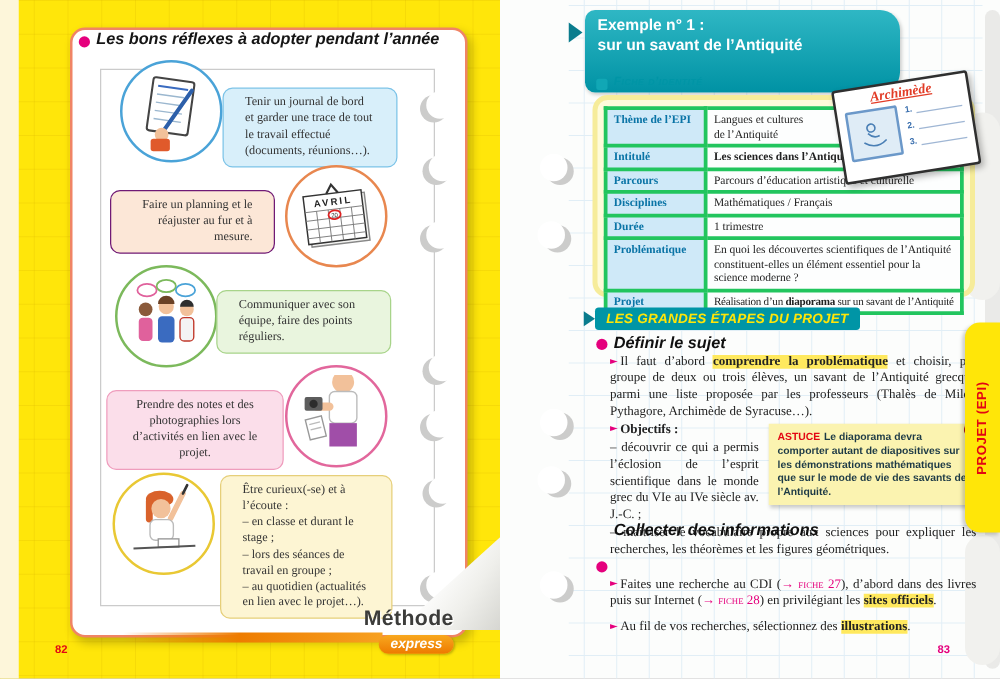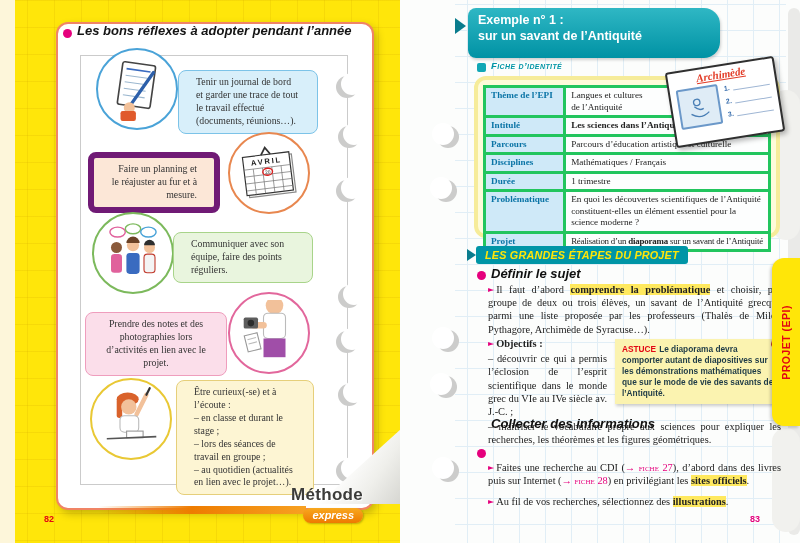--- a/index.html
+++ b/index.html
@@ -20,21 +20,21 @@
   .ldot{left:63px;top:29px;width:9px;height:9px;border-radius:50%;background:#e5007d;}
   .ltitle{left:77px;top:23px;font:italic bold 13px "Liberation Sans",sans-serif;color:#151515;}
   .tipbox{left:80px;top:55px;width:266px;height:428px;border:1px solid #cbcbcb;background:#fff;}
 
   .tcirc{width:78px;height:78px;border-radius:50%;background:#fff;display:flex;
          align-items:center;justify-content:center;overflow:hidden;}
   .c1{border:2px solid #4aa3d8;} .c2{border:2px solid #e8874f;}
   .c3{border:2px solid #7cb95c;} .c4{border:2px solid #e2679c;} .c5{border:2px solid #e9c834;}
   .bub{border-radius:8px;padding:5px 17px;font-size:9.8px;line-height:1.32;color:#333;box-sizing:border-box;}
   .b1{background:#d8effa;border:1px solid #7cc3e8;}
-  .b2{background:#fce7d7;border:6px solid #701a75;text-align:right;}
+  .b2{background:#fce7d7;border:1px solid #701a75;text-align:right;}
   .b3{background:#e9f5de;border:1px solid #a8d48a;}
   .b4{background:#fbdeea;border:1px solid #ef9dbd;text-align:center;}
   .b5{background:#fdf5d3;border:1px solid #e6cf7a;}
   .pre{white-space:pre-line;}
 
   
   .hole{width:22px;height:22px;}
   .hole i{content:"";position:absolute;left:0;top:0;width:22px;height:22px;border-radius:50%;background:#cccccb;}
   .hole b{position:absolute;width:22px;height:22px;border-radius:50%;background:#fff;}
   .hole.l b{left:5px;top:-3px;} .hole.r b{left:-5px;top:-3px;}
@@ -63,21 +63,21 @@
     background-size:26px 26px;background-position:12px 4px;}
   .edge-band{left:788px;top:8px;width:12px;height:527px;background:#eaeae8;border-radius:6px;}
   .edge-blob1{left:772px;top:90px;width:28px;height:150px;background:#f1f1ee;border-radius:14px;}
   .edge-blob2{left:772px;top:428px;width:28px;height:104px;background:#f1f1ee;border-radius:14px;}
   .side-tab{left:772px;top:258px;width:28px;height:168px;background:#ffe608;
             border-radius:12px 0 0 12px;box-shadow:-2px 2px 3px rgba(0,0,0,.18);
             display:flex;align-items:center;justify-content:center;z-index:7;}
   .side-tab span{writing-mode:vertical-rl;transform:rotate(180deg);
             font:bold 10.5px "Liberation Sans",sans-serif;color:#e30613;letter-spacing:.5px;}
 
-  .banner{left:468px;top:8px;width:252px;height:50px;box-sizing:border-box;padding:5px 10px;
+  .banner{left:468px;top:8px;width:252px;height:66px;box-sizing:border-box;padding:5px 10px;
           background:linear-gradient(180deg,#2fb7c4,#0092a4);border-radius:8px 16px 16px 8px;
           box-shadow:1px 2px 3px rgba(0,0,0,.18);}
   .banner div{font:bold 12.5px "Liberation Sans",sans-serif;color:#fff;line-height:1.25;}
   .banner-arrow{left:455px;top:18px;width:0;height:0;border:8px solid transparent;border-left:11px solid #0a7c8d;}
   .badge{left:706px;top:14px;width:48px;height:48px;border-radius:50%;z-index:6;
          background:radial-gradient(circle at 35% 28%,#fff9c0,#ffe000 48%,#edb600 82%,#c08f00);
          display:flex;align-items:center;justify-content:center;
          font:bold 23px "Liberation Sans",sans-serif;color:#141414;box-shadow:1px 2px 3px rgba(0,0,0,.25);}
 
   .ficon{left:477px;top:63px;width:9px;height:9px;background:#11a7b5;border-radius:2px;}

